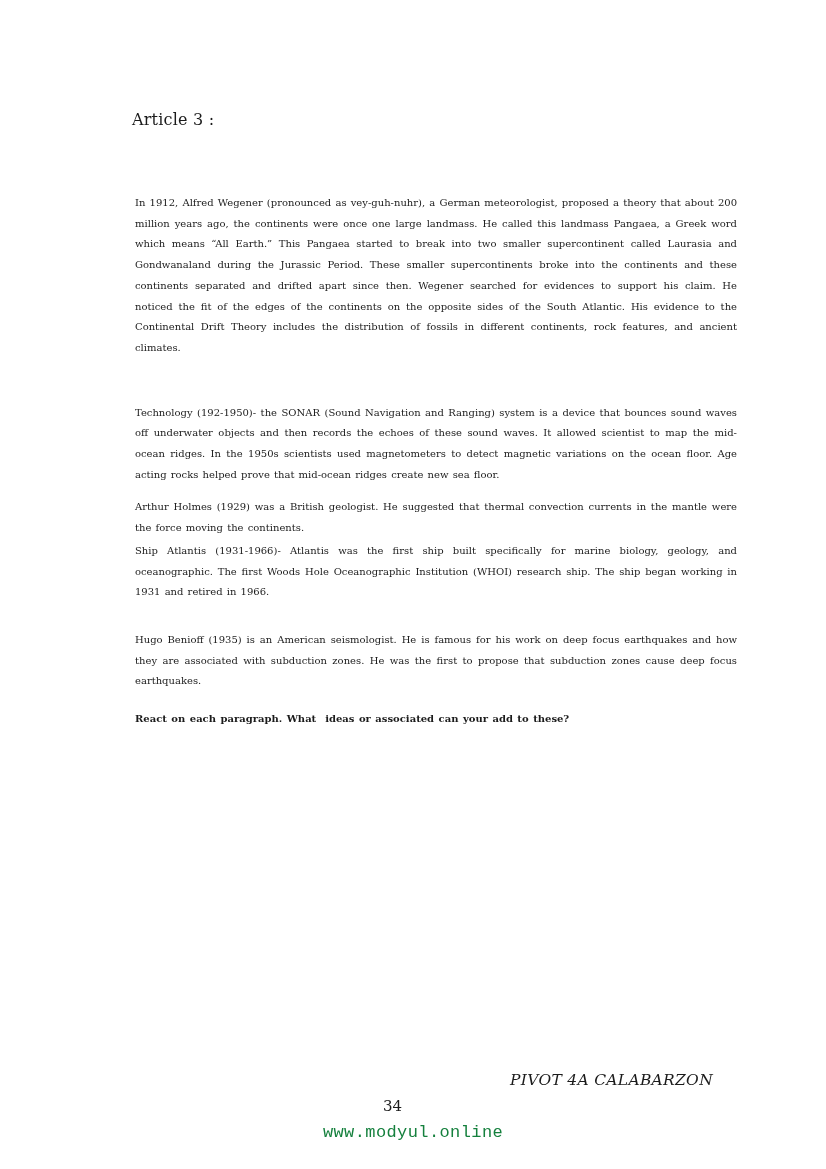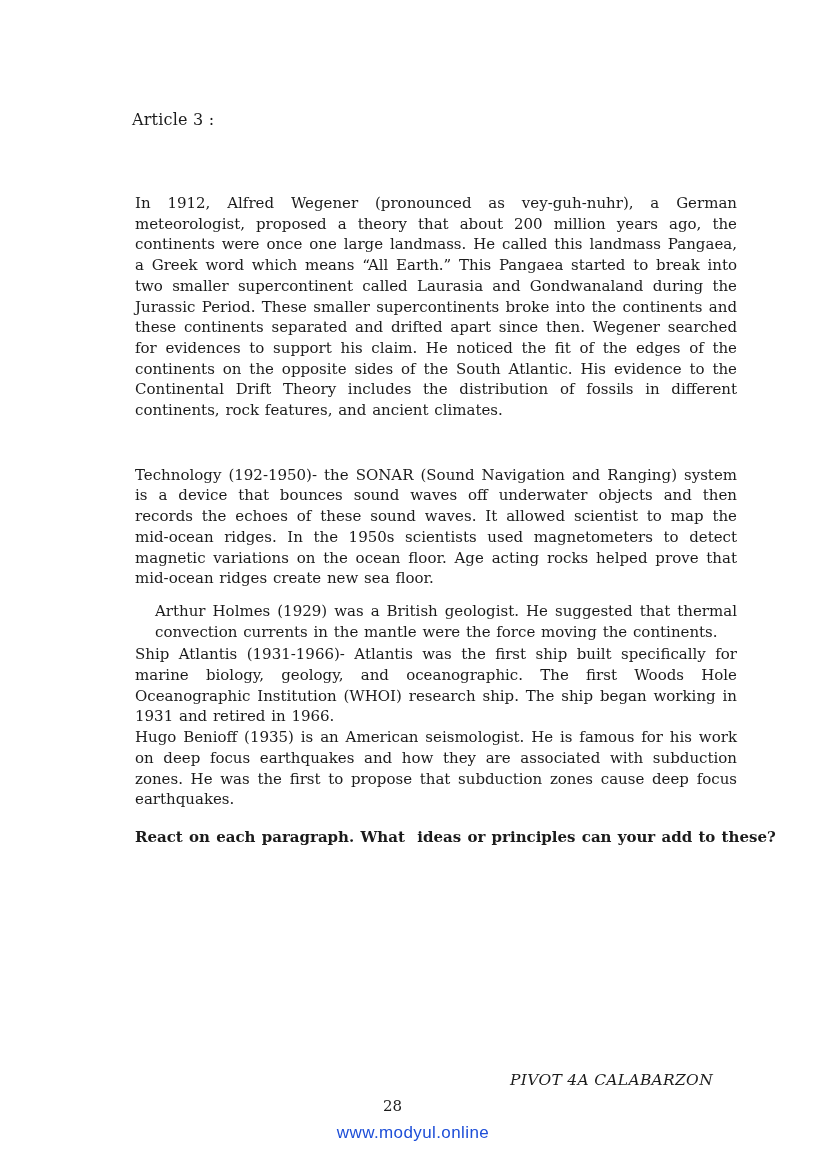--- a/index.html
+++ b/index.html
@@ -25,29 +25,29 @@
     letter-spacing: 0.2px;
   }
   .content {
     position: absolute;
     left: 135px;
     top: 193px;
     width: 602px;
   }
   .content p {
     margin: 0;
-    font-size: 15px;
+    font-size: 10px;
     line-height: 20.7px;
     text-align: justify;
     word-spacing: 1px;
   }
   .content p.para-1 { margin-bottom: 44px; }
   .content p.para-2 { margin-bottom: 12px; }
-  .content p.para-3 { margin-bottom: 2px; margin-left: 20px; }
-  .content p.para-4 { }
+  .content p.para-3 { margin-bottom: 2px; }
+  .content p.para-4 { margin-bottom: 27px; }
   .content p.para-5 { margin-bottom: 17px; }
   .question {
     margin: 0;
     margin-top: 47px;
     font-size: 15.5px;
     font-weight: bold;
     line-height: 20.7px;
     white-space: pre;
     text-align: left;
   }
@@ -64,42 +64,42 @@
     top: 1097px;
     left: 383px;
     font-size: 15px;
   }
   .watermark {
     position: absolute;
     top: 1123px;
     left: 0;
     width: 826px;
     text-align: center;
-    font-family: Liberation Sans, sans-serif;
+    font-family: Liberation Mono, monospace;
     font-size: 17px;
     font-weight: 300;
-    color: #1d4ed8;
+    color: #15803d;
     letter-spacing: 0.4px;
   }
 </style>
 </head>
 <body>
 
 <div class="page">
 
   <div class="heading">Article 3 :</div>
 
   <div class="content">
     <p class="para-1">In 1912, Alfred Wegener (pronounced as vey-guh-nuhr), a German meteorologist, proposed a theory that about 200 million years ago, the continents were once one large landmass.  He called this landmass Pangaea, a Greek word which means “All Earth.”  This Pangaea started to break into two smaller supercontinent called Laurasia and Gondwanaland during the Jurassic Period. These smaller supercontinents broke into the continents and these continents separated and drifted apart since then. Wegener searched for evidences to support his claim. He noticed the fit of the edges of the continents on the opposite sides of the South Atlantic. His evidence to the Continental Drift Theory includes the distribution of fossils in different continents, rock features, and ancient climates.</p>
     <p class="para-2">Technology (192-1950)- the SONAR (Sound Navigation and Ranging) system is a device that bounces sound waves off underwater objects and then records the echoes of these sound waves. It allowed scientist to map the mid-ocean ridges. In the 1950s scientists used magnetometers to detect magnetic variations on the ocean floor. Age acting rocks helped prove that mid-ocean ridges create new sea floor.</p>
     <p class="para-3">Arthur Holmes (1929) was a British geologist. He suggested that thermal convection currents in the mantle were the force moving the continents.</p>
     <p class="para-4">Ship Atlantis (1931-1966)- Atlantis was the first ship built specifically for marine biology, geology, and oceanographic. The first Woods Hole Oceanographic Institution (WHOI) research ship. The ship began working in 1931 and retired in 1966.</p>
     <p class="para-5">Hugo Benioff (1935) is an American seismologist. He is famous for his work on deep focus earthquakes and how they are associated with subduction zones. He was the first to propose that subduction zones cause deep focus earthquakes.</p>
-    <p class="question">React on each paragraph. What  ideas or principles can your add to these?</p>
+    <p class="question">React on each paragraph. What  ideas or associated can your add to these?</p>
   </div>
 
   <div class="imprint">PIVOT 4A CALABARZON</div>
 
-  <div class="page-num">28</div>
+  <div class="page-num">34</div>
 
   <div class="watermark">www.modyul.online</div>
 
 </div>
 
 </body></html>

